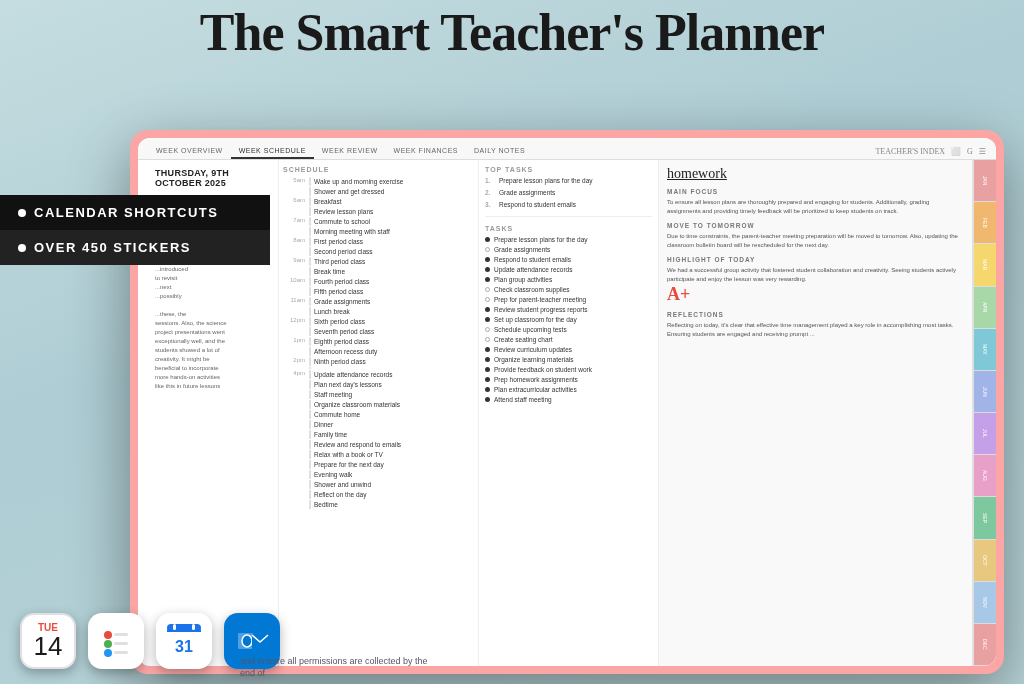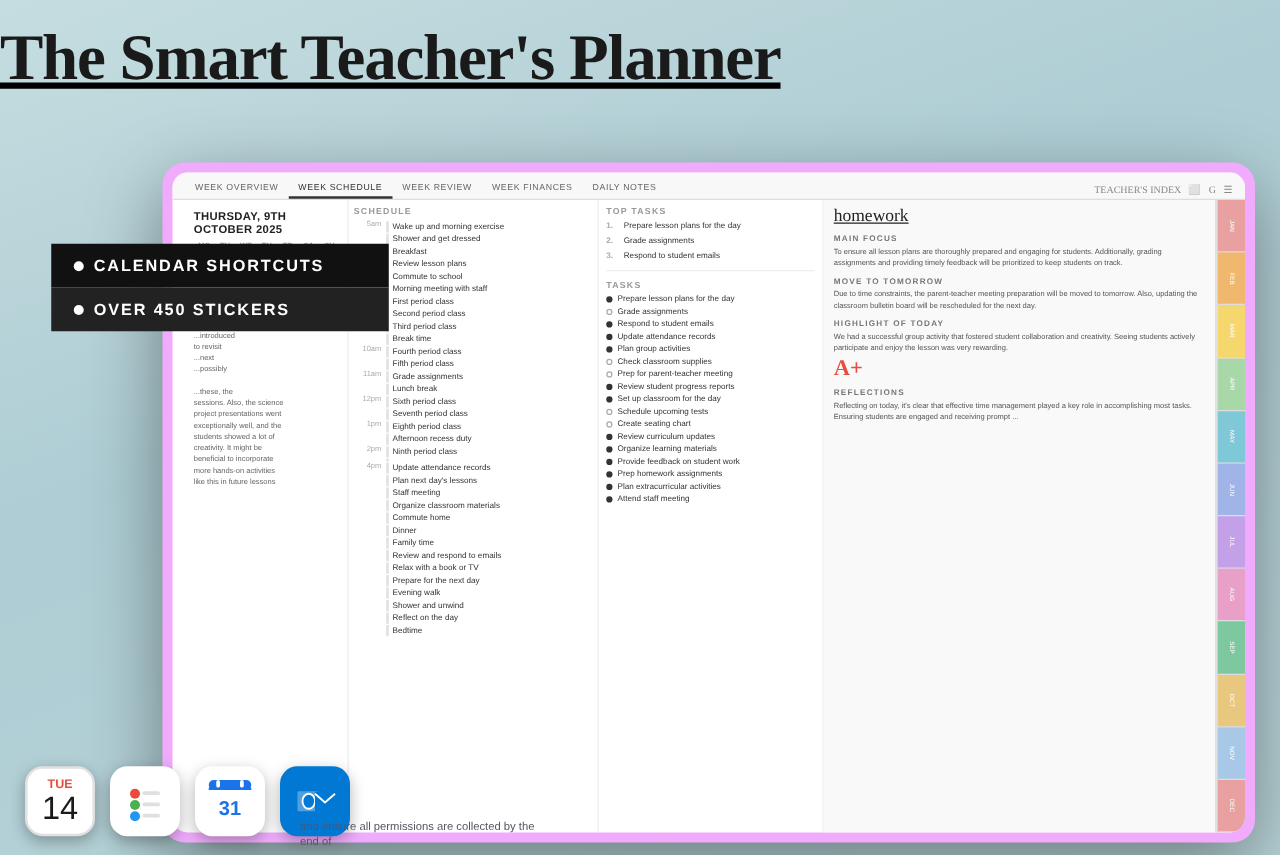--- a/index.html
+++ b/index.html
@@ -15,24 +15,23 @@
     
     .bg {
       position: absolute;
       inset: 0;
       background: linear-gradient(160deg, #c5dde0 0%, #aecdd4 40%, #b8d4d8 100%);
     }
 
     
     .header {
       position: relative;
-      text-align: left;
-      padding-top: 18px;
+      text-align: center;
+      padding-top: 4px;
       z-index: 10;
-      text-decoration: underline;
     }
 
     .main-title {
       font-size: 52px;
       font-weight: 700;
       color: #1a1a1a;
       font-family: 'Georgia', serif;
       letter-spacing: -1px;
       line-height: 1.1;
     }
@@ -60,21 +59,21 @@
       bottom: 0;
       z-index: 5;
     }
 
     .tablet {
       position: absolute;
       top: 0;
       left: 0;
       right: 20px;
       bottom: 10px;
-      background: #f0abfc;
+      background: #fca5a5;
       border-radius: 18px;
       padding: 8px;
       box-shadow: 0 20px 60px rgba(0,0,0,0.4);
     }
 
     .tablet-screen {
       background: #fff;
       border-radius: 12px;
       height: 100%;
       overflow: hidden;
@@ -357,21 +356,20 @@
 
     
     .feature-badges {
       position: absolute;
       left: 0;
       top: 195px;
       z-index: 20;
       display: flex;
       flex-direction: column;
       gap: 0;
-      margin-left: 41px;
     }
 
     .badge {
       background: #111;
       color: white;
       font-family: Arial, sans-serif;
       font-weight: 700;
       font-size: 13px;
       letter-spacing: 1.5px;
       padding: 10px 18px;

